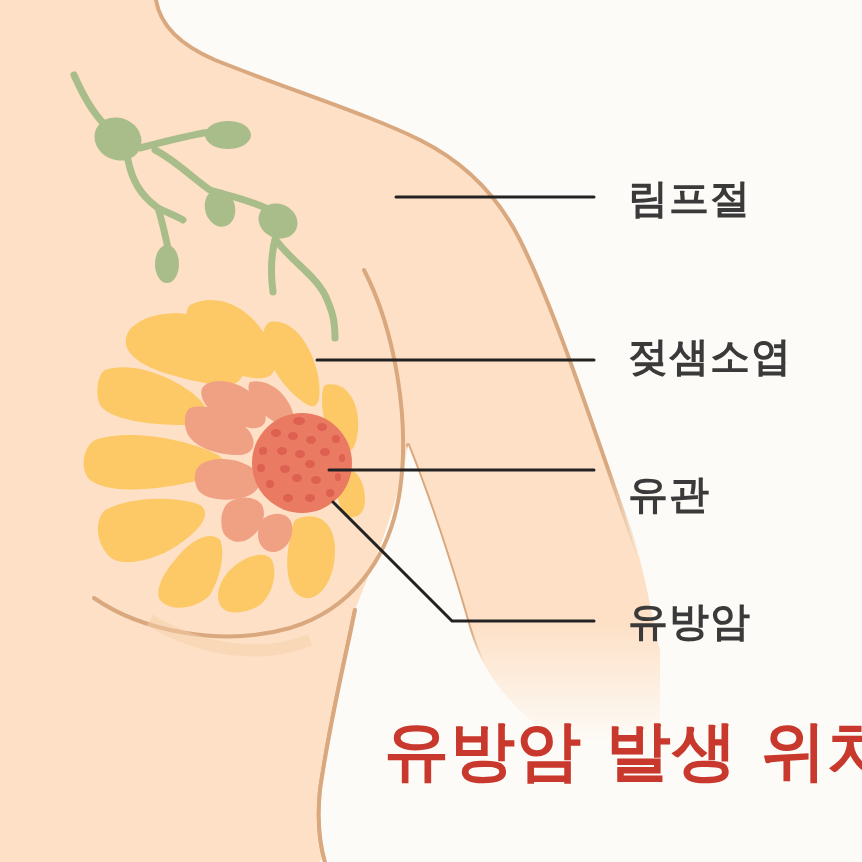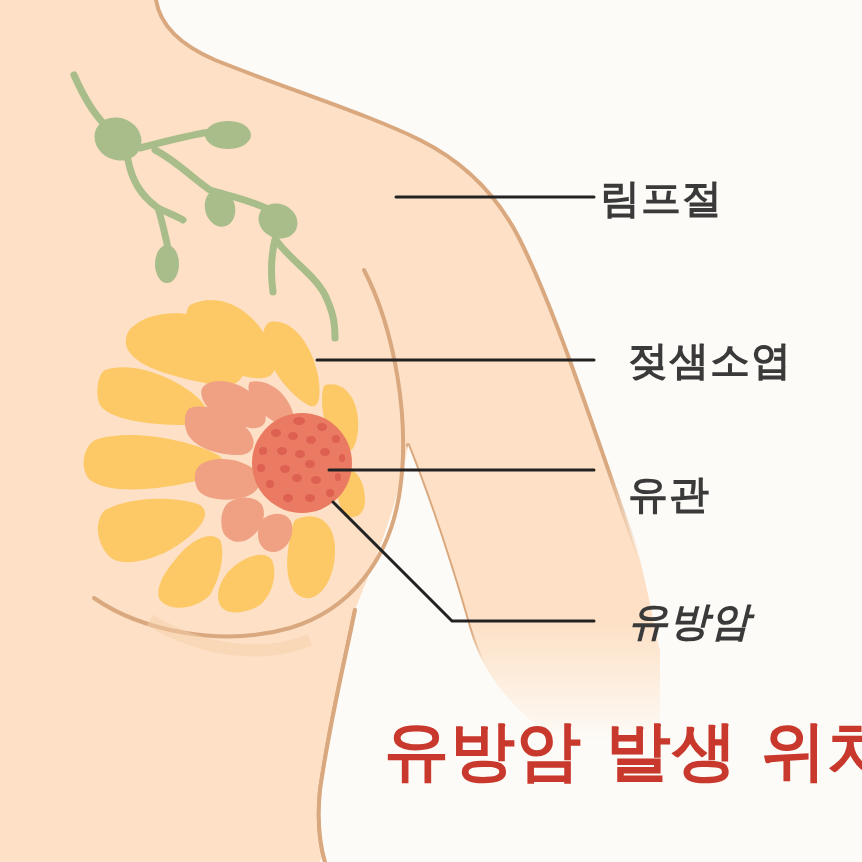--- a/index.html
+++ b/index.html
@@ -130,19 +130,19 @@
     </g>
 
     <g stroke="#222222" stroke-width="3" fill="none" stroke-linecap="round">
       <line x1="396" y1="197" x2="594" y2="197"></line>
       <line x1="317" y1="360" x2="594" y2="360"></line>
       <line x1="329" y1="470" x2="594" y2="470"></line>
       <polyline points="333,502 452,621 594,621"></polyline>
     </g>
   </svg>
 
-  <div class="label" style="left:600px; top:178px;">림프절</div>
-  <div class="label" style="left:628px; top:340px;">젖샘소엽</div>
+  <div class="label" style="left:628px; top:178px;">림프절</div>
+  <div class="label" style="left:628px; top:340px;font-family:Liberation Mono, monospace;">젖샘소엽</div>
   <div class="label" style="left:628px; top:474px;">유관</div>
-  <div class="label" style="left:628px; top:601px;font-style:italic;">유방암</div>
+  <div class="label" style="left:628px; top:601px;">유방암</div>
 
   <div class="title">유방암 발생 위치</div>
 </div>
 
 </body></html>

